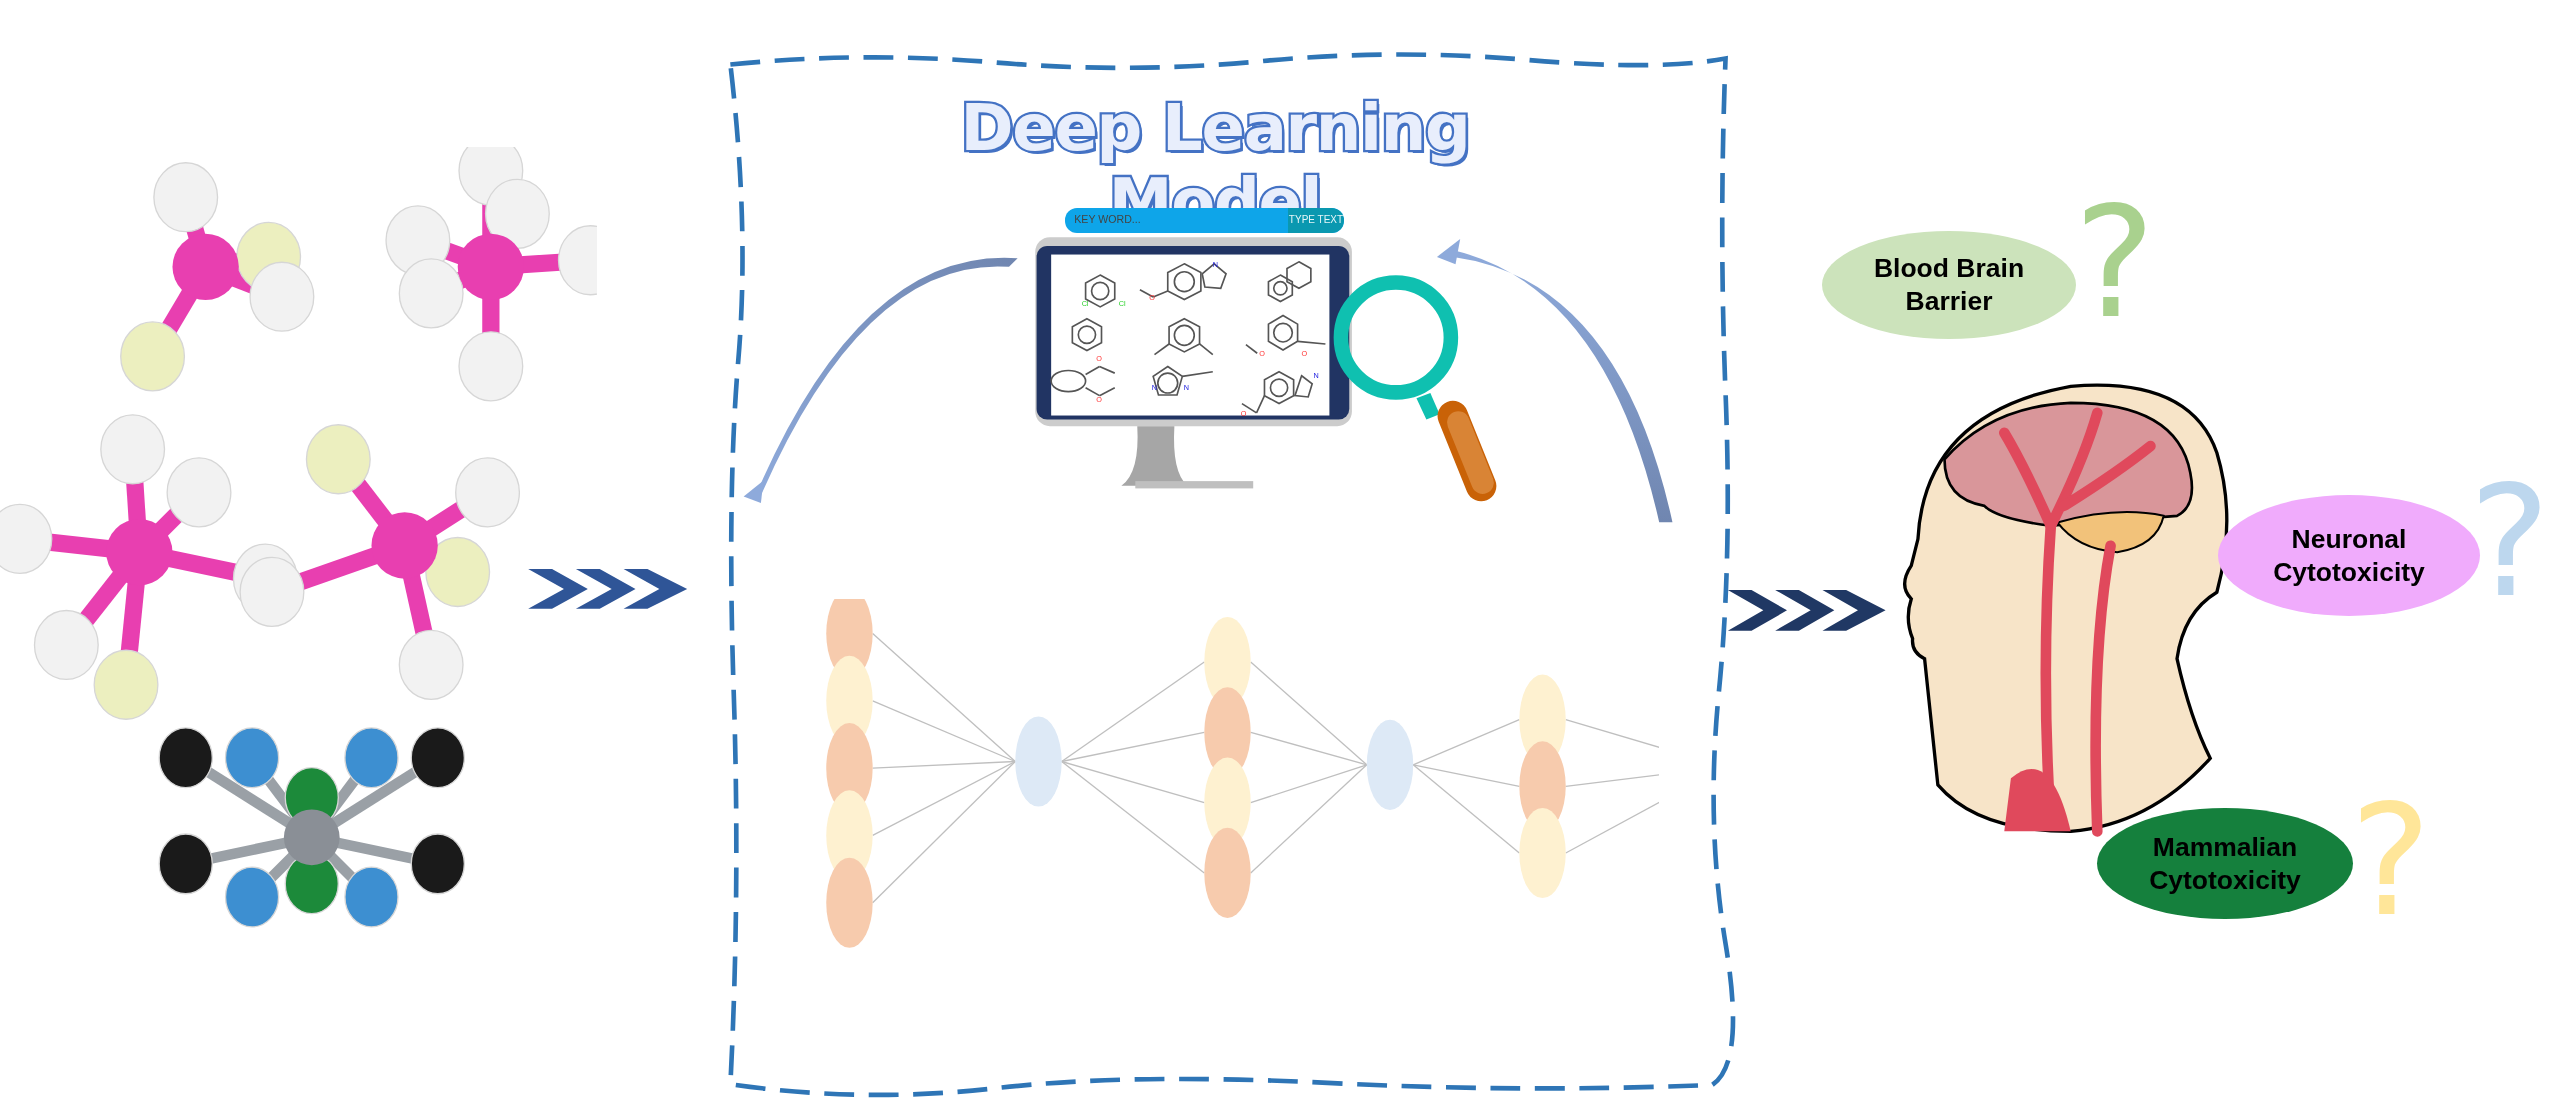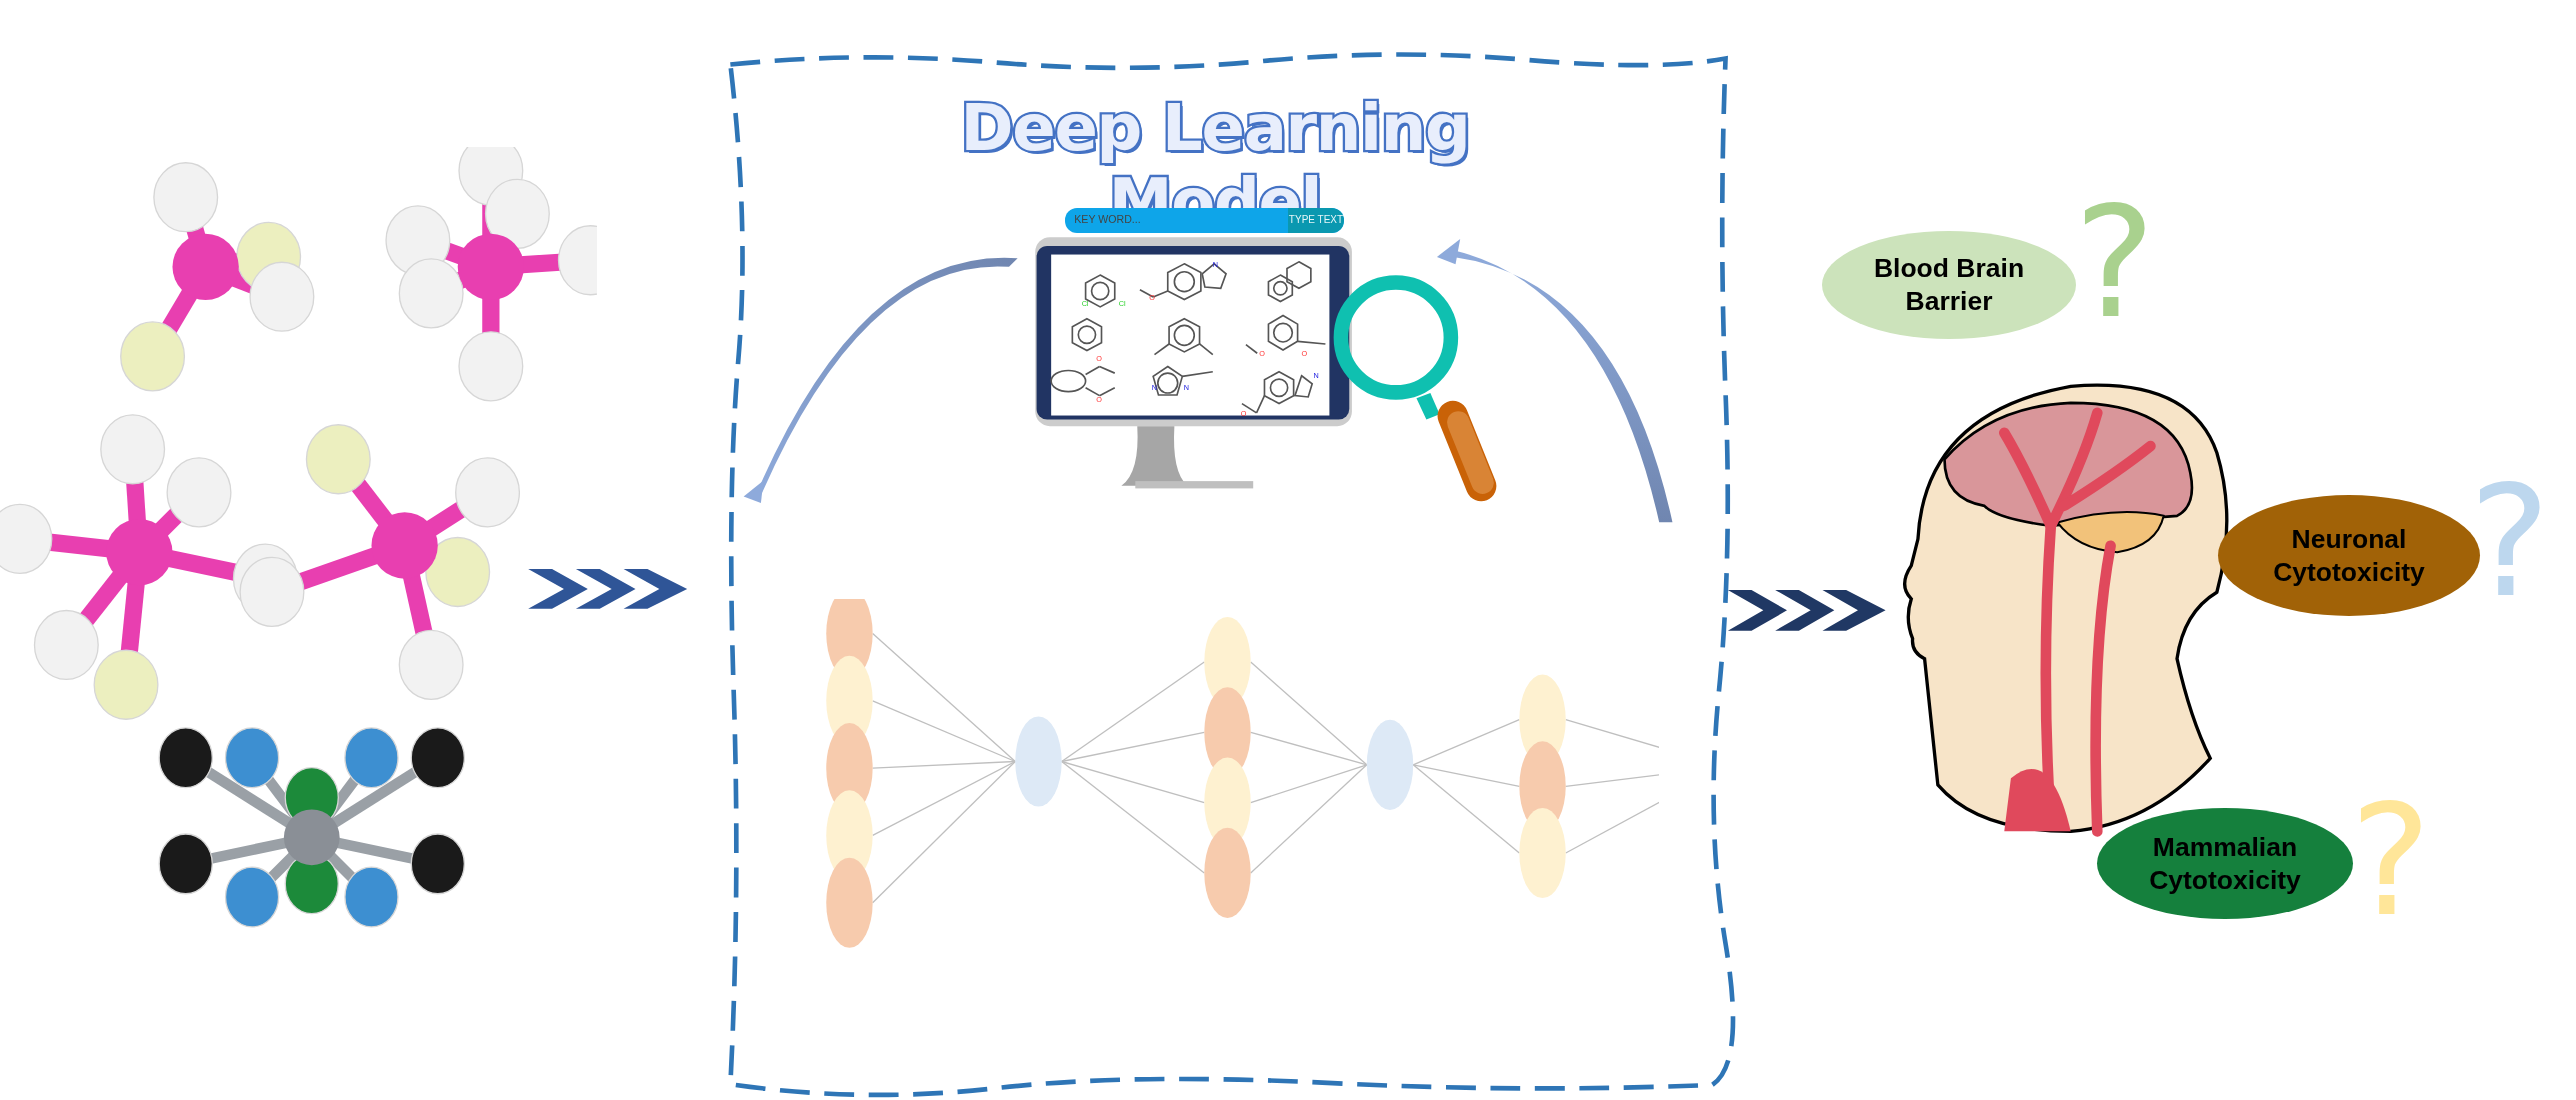--- a/index.html
+++ b/index.html
@@ -291,21 +291,21 @@
   </svg>
 
   <div class="bubble" style="left:1822px;top:203px;width:254px;height:108px;background:#cce3bb">
     <div>
       <span>Blood Brain</span>
       <span>Barrier</span>
     </div>
   </div>
   <div class="qmark" style="left:2074px;top:159px;color:#a9d18e">?</div>
 
-  <div class="bubble" style="left:2218px;top:467px;width:262px;height:121px;background:#a16207">
+  <div class="bubble" style="left:2218px;top:467px;width:262px;height:121px;background:#f0abfc">
     <div>
       <span>Neuronal</span>
       <span>Cytotoxicity</span>
     </div>
   </div>
   <div class="qmark" style="left:2469px;top:438px;color:#bdd7ee">?</div>
 
   <div class="bubble" style="left:2097px;top:780px;width:256px;height:111px;background:#15803d">
     <div>
       <span>Mammalian</span>

